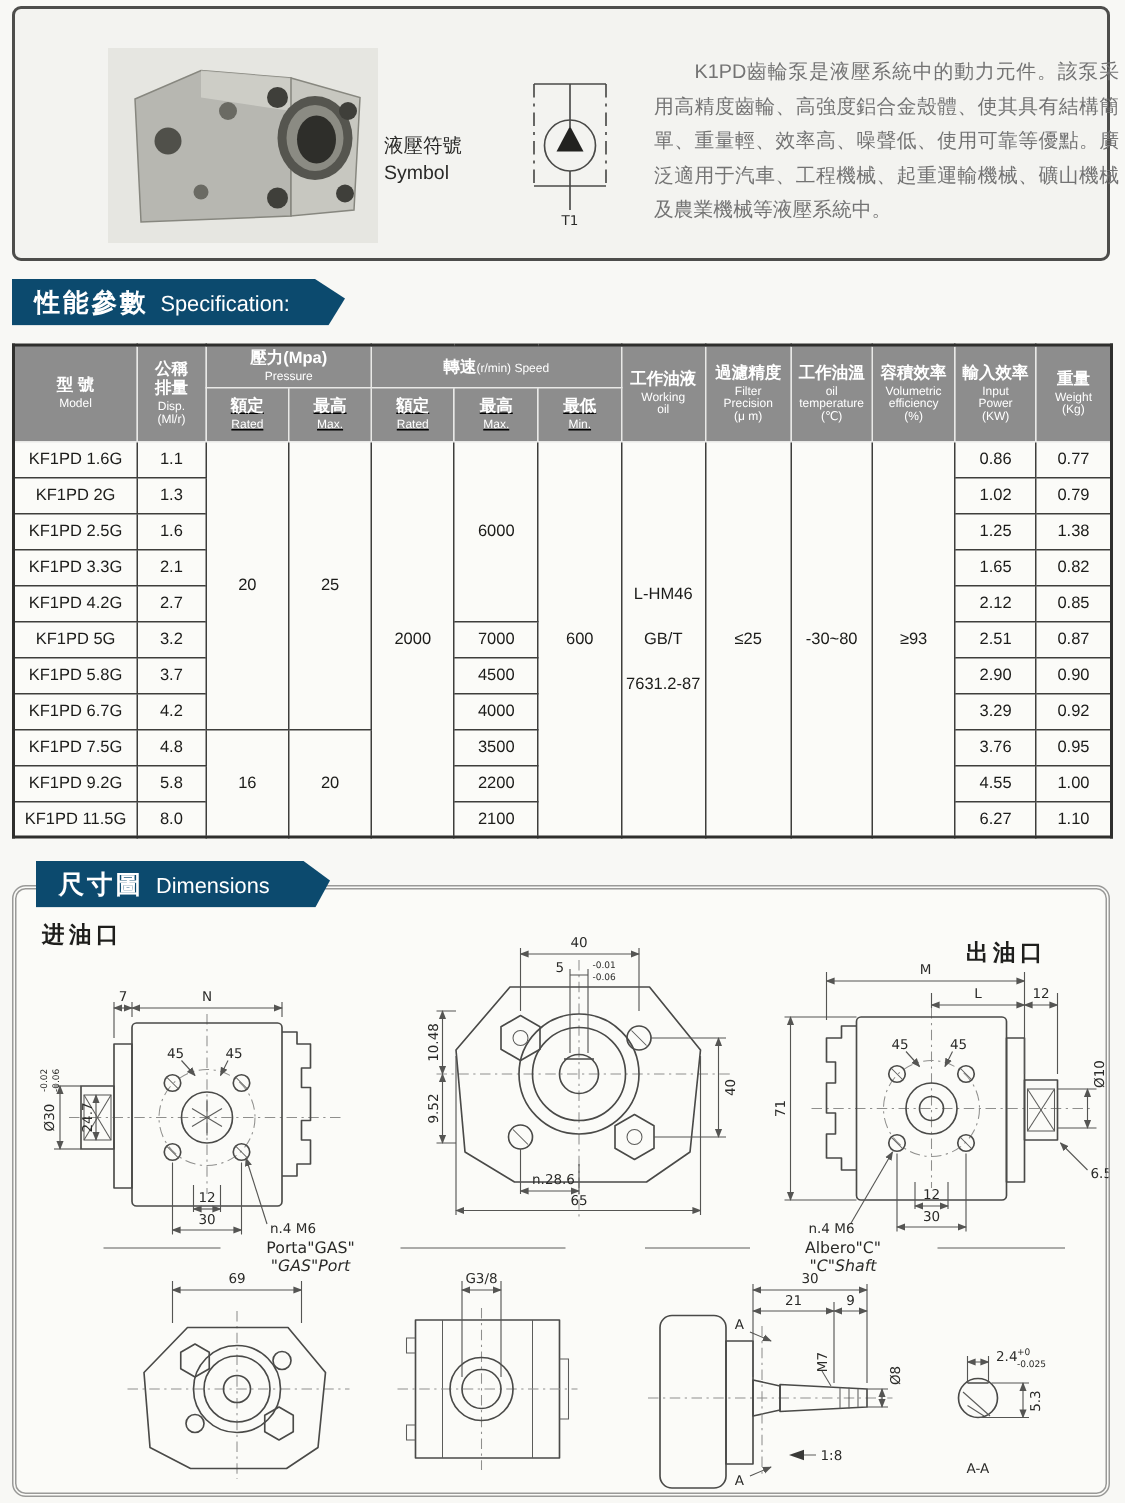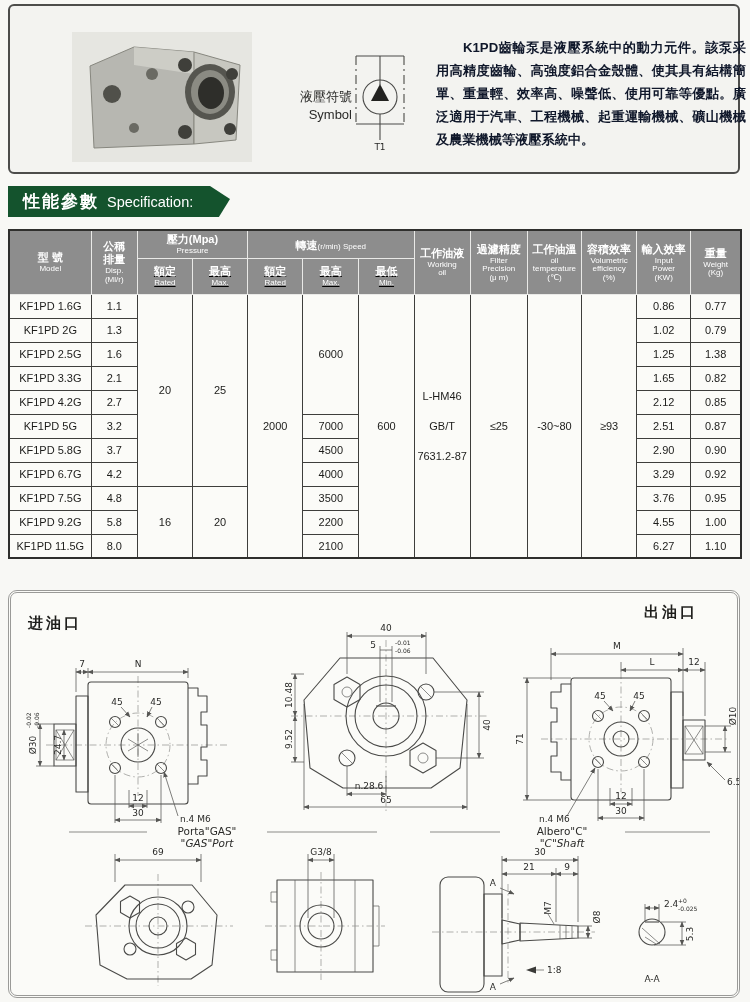--- a/index.html
+++ b/index.html
@@ -4,28 +4,28 @@
 <style>
   * { margin:0; padding:0; box-sizing:border-box; }
   html,body { width:750px; }
   body { font-family:"Liberation Sans","DejaVu Sans",sans-serif; background:#f7f7f4; }
   .page { position:relative; width:750px; height:1002px; overflow:hidden; background:#f8f8f5; }
 
   
   .intro-box { position:absolute; left:8px; top:4px; width:732px; height:170px;
     border:2px solid #4d4d4b; border-radius:6px; background:#f3f3f0; }
   .photo { position:absolute; left:62px; top:26px; width:180px; height:130px; }
-  .symbol-label { position:absolute; left:246px; top:82px; width:96px; text-align:right;
+  .symbol-label { position:absolute; left:246px; top:82px; width:96px; text-align:left;
     font-size:13px; color:#2a2a28; line-height:18px; }
   .symbol-svg { position:absolute; left:336px; top:44px; width:74px; height:104px; }
   .description { position:absolute; left:426px; top:30px; width:310px;
-    font-size:13.2px; line-height:23px; color:#0f172a; text-align:justify; text-indent:27px;font-weight:bold; }
+    font-size:13.2px; line-height:23px; color:#737373; text-align:justify; text-indent:27px; }
 
   
-  .banner { position:absolute; background:#14532d; color:#fff; height:31px; line-height:31px;
+  .banner { position:absolute; background:#0c4a6e; color:#fff; height:31px; line-height:31px;
     padding-left:15px; clip-path:polygon(0 0,91% 0,100% 42%,95% 100%,0 100%); }
   .b-zh { font-size:17px; font-weight:bold; letter-spacing:2px; }
   .b-en { font-size:14.5px; margin-left:8px; }
   .spec-banner { left:8px; top:186px; width:222px; }
   .dims-banner { left:24px; top:574px; width:196px; z-index:3; }
 
   
   table.spec { position:absolute; left:8px; top:229px; width:734px;
     border-collapse:collapse; table-layout:fixed; border:2px solid #2f2f2d; background:#fbfbf8; }
   table.spec th { background:#8d8d8d; color:#fff; border:1px solid #e9e9e7;
@@ -36,21 +36,21 @@
   th .en { font-size:8px; line-height:8.5px; margin-top:1px; }
   .pre { white-space:pre-line; }
   .inline-h .zh,.inline-h .en { display:inline;margin-top:36px; }
   td.oil-cell { font-size:10.5px; line-height:30px; white-space:pre-line; }
 
   
   .dims-box { position:absolute; left:8px; top:590px; width:732px; height:408px;
     border:3px double #9a9a98; border-radius:9px; background:#fbfbf8; }
   .port-label { position:absolute; font-size:15px; font-weight:bold; color:#1e1e1c; letter-spacing:3px; }
   .inlet-label { left:28px; top:614px;font-family:Liberation Mono, monospace; }
-  .outlet-label { left:644px; top:603px; }
+  .outlet-label { left:644px; top:626px; }
   .drw { position:absolute; }
 
   
   svg .o   { fill:none; stroke:#4a4a48; stroke-width:1.1; stroke-linejoin:round; }
   svg .thin{ fill:none; stroke:#5c5c5a; stroke-width:.7; }
   svg .cl  { fill:none; stroke:#8f8f8d; stroke-width:.7; stroke-dasharray:7 3 1.5 3; }
   svg .dim { fill:none; stroke:#555553; stroke-width:.75; }
   svg text.dt  { font-family:"DejaVu Sans",sans-serif; font-size:9px; fill:#2a2a28; }
   svg text.dts { font-family:"DejaVu Sans",sans-serif; font-size:6px; fill:#2a2a28; }
   svg text.lbl { font-family:"DejaVu Sans",sans-serif; font-size:10.5px; fill:#2a2a28; }
@@ -285,20 +285,23 @@
         <td>KF1PD 11.5G</td>
         <td>8.0</td>
         <td>2100</td>
         <td>6.27</td>
         <td>1.10</td>
       </tr>
     </tbody>
   </table>
 
   <div class="dims-box"></div>
+  <div class="banner dims-banner">
+    <span class="b-zh">尺寸圖</span><span class="b-en">Dimensions</span>
+  </div>
 
   <div class="port-label inlet-label">进油口</div>
   <div class="port-label outlet-label">出油口</div>
 
   <svg class="drw" style="left:20px;top:638px" width="250" height="192" viewBox="0 0 250 192">
     <line x1="26" y1="107" x2="208" y2="107" class="cl"></line>
     <line x1="118" y1="38" x2="118" y2="158" class="cl"></line>
     <rect x="68" y="44" width="100" height="122" rx="3" class="o"></rect>
     <path d="M168 50 h10 v8 h9 v16 h-6 v13 h6 v22 h-6 v13 h6 v16 h-9 v8 h-10" class="o"></path>
     <rect x="56" y="58" width="12" height="96" class="o"></rect>

